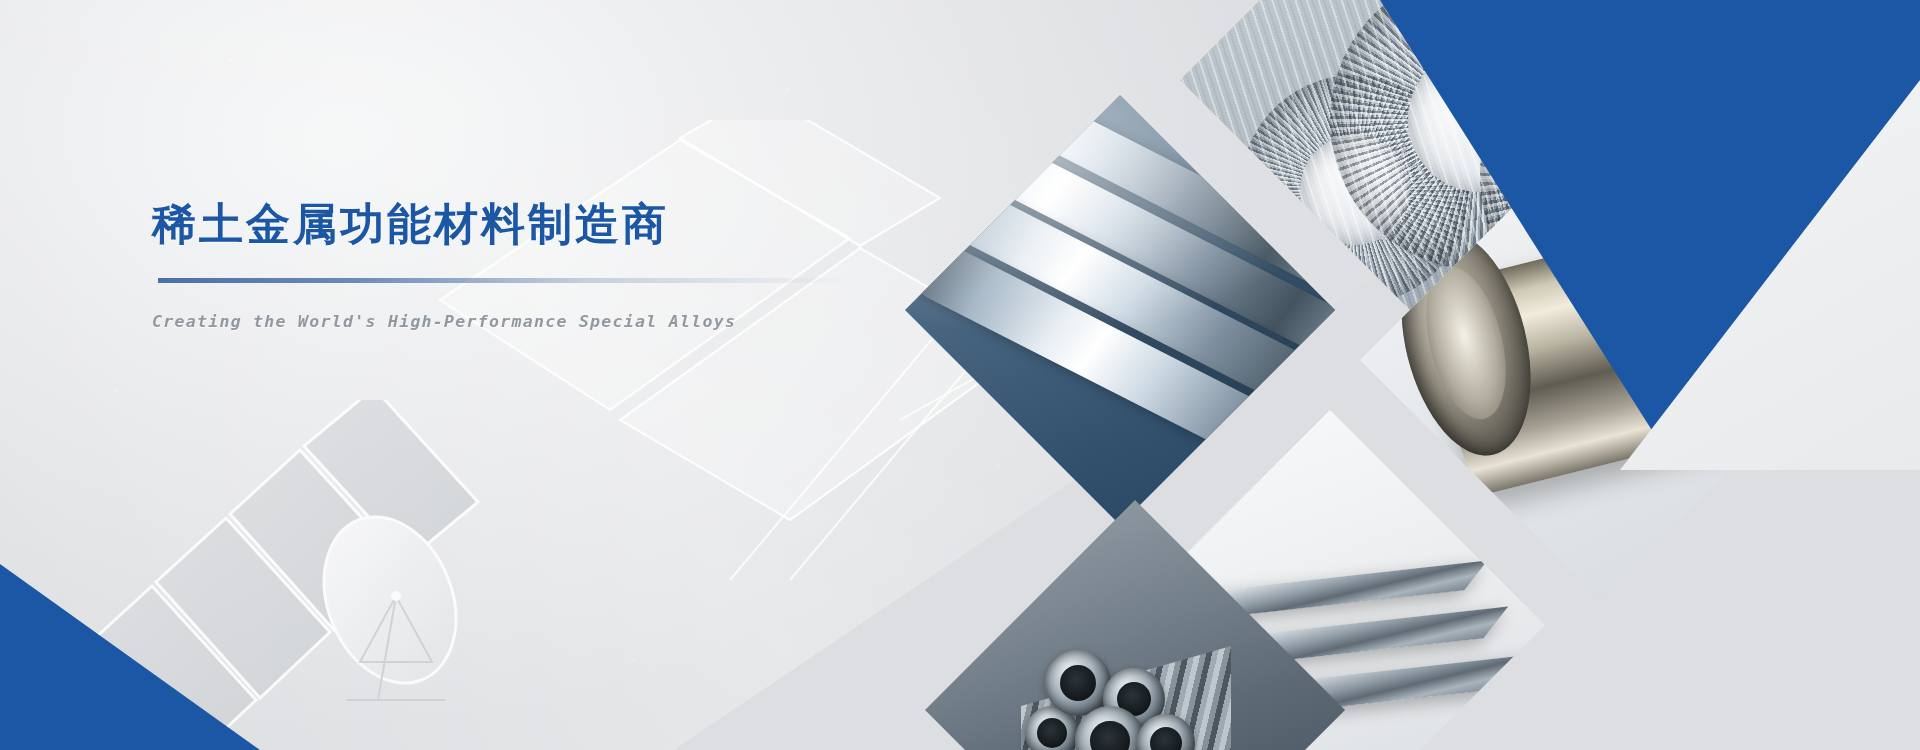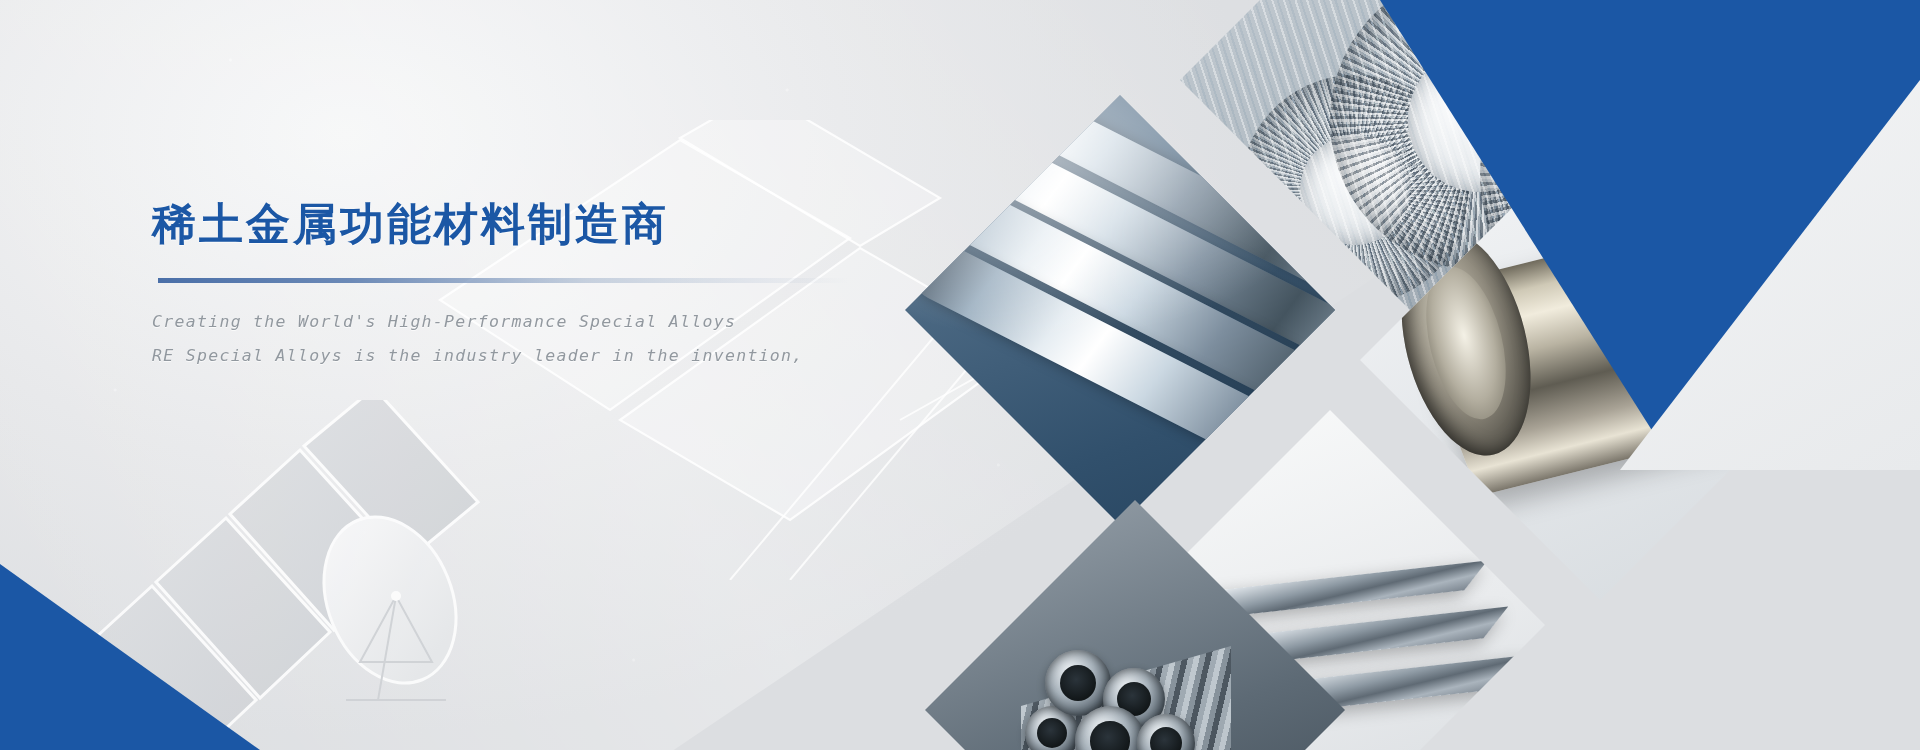--- a/index.html
+++ b/index.html
@@ -233,21 +233,21 @@
     text-shadow:0 1px 0 rgba(255,255,255,.6);
   }
   .rule{
     margin:26px 0 22px 6px;
     width:690px; height:5px;
     background:linear-gradient(90deg, #4a6fa8 0%, #6c8ab7 28%, rgba(140,162,192,.45) 62%, rgba(200,210,224,0) 100%);
   }
   .sub{
     font-family:"DejaVu Sans Mono", monospace;
     font-style:italic;
-    font-weight:400;
+    font-weight:700;
     font-size:16.5px;
     line-height:2.05;
     letter-spacing:1.3px;
     color:#8d949b;
     white-space:nowrap;
     text-shadow:0 1px 0 rgba(255,255,255,.75);
   }
   .sub div{ opacity:.95; }
 </style>
 </head>
@@ -349,17 +349,16 @@
   <div class="wedge-tr-white"></div>
   <div class="wedge-bl"></div>
 
   <div class="content">
     <div class="headline">稀土金属功能材料制造商</div>
 
     <div class="rule"></div>
 
     <div class="sub" style="color: rgb(141, 148, 155);">
       <div>Creating the World's High-Performance Special Alloys</div>
-      <div>RE Special Alloys is the industry leader in the invention,</div>
     </div>
   </div>
 
 </div>
 
 </body></html>

